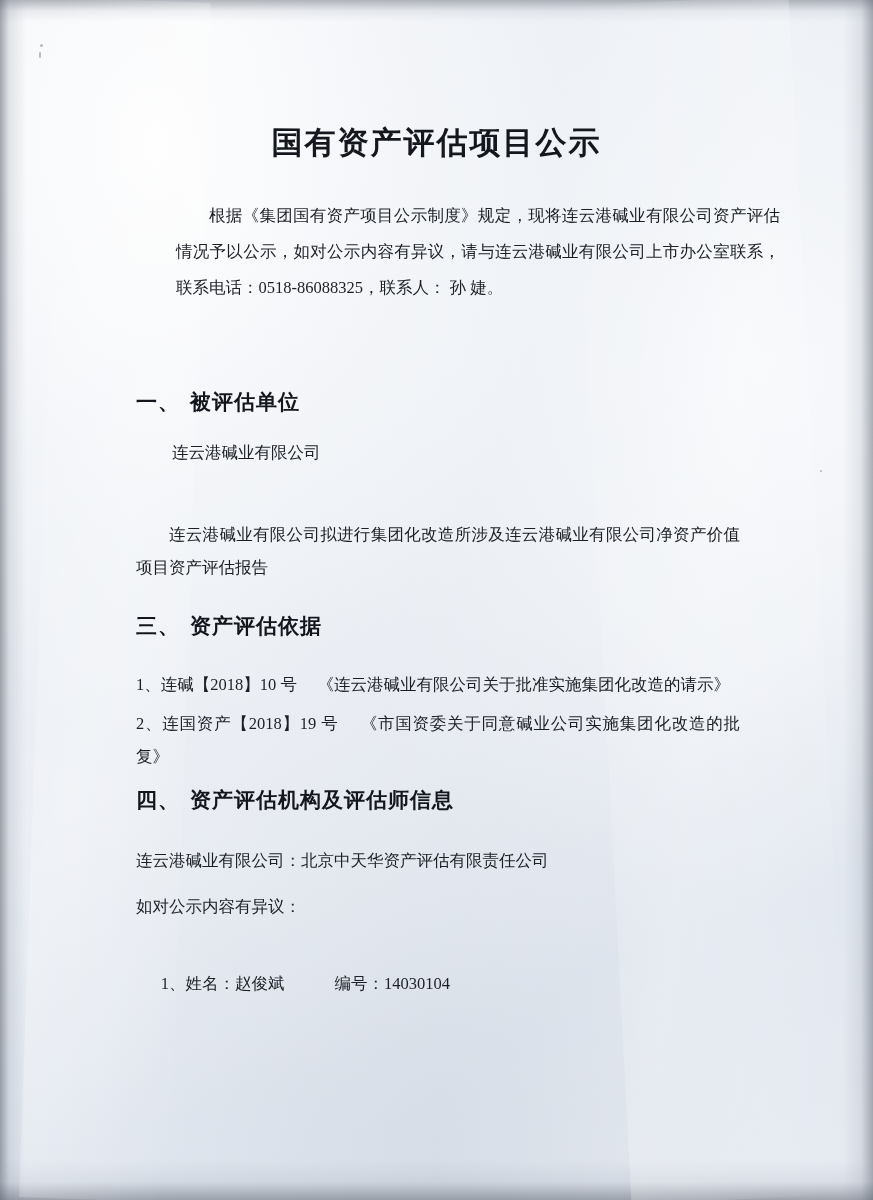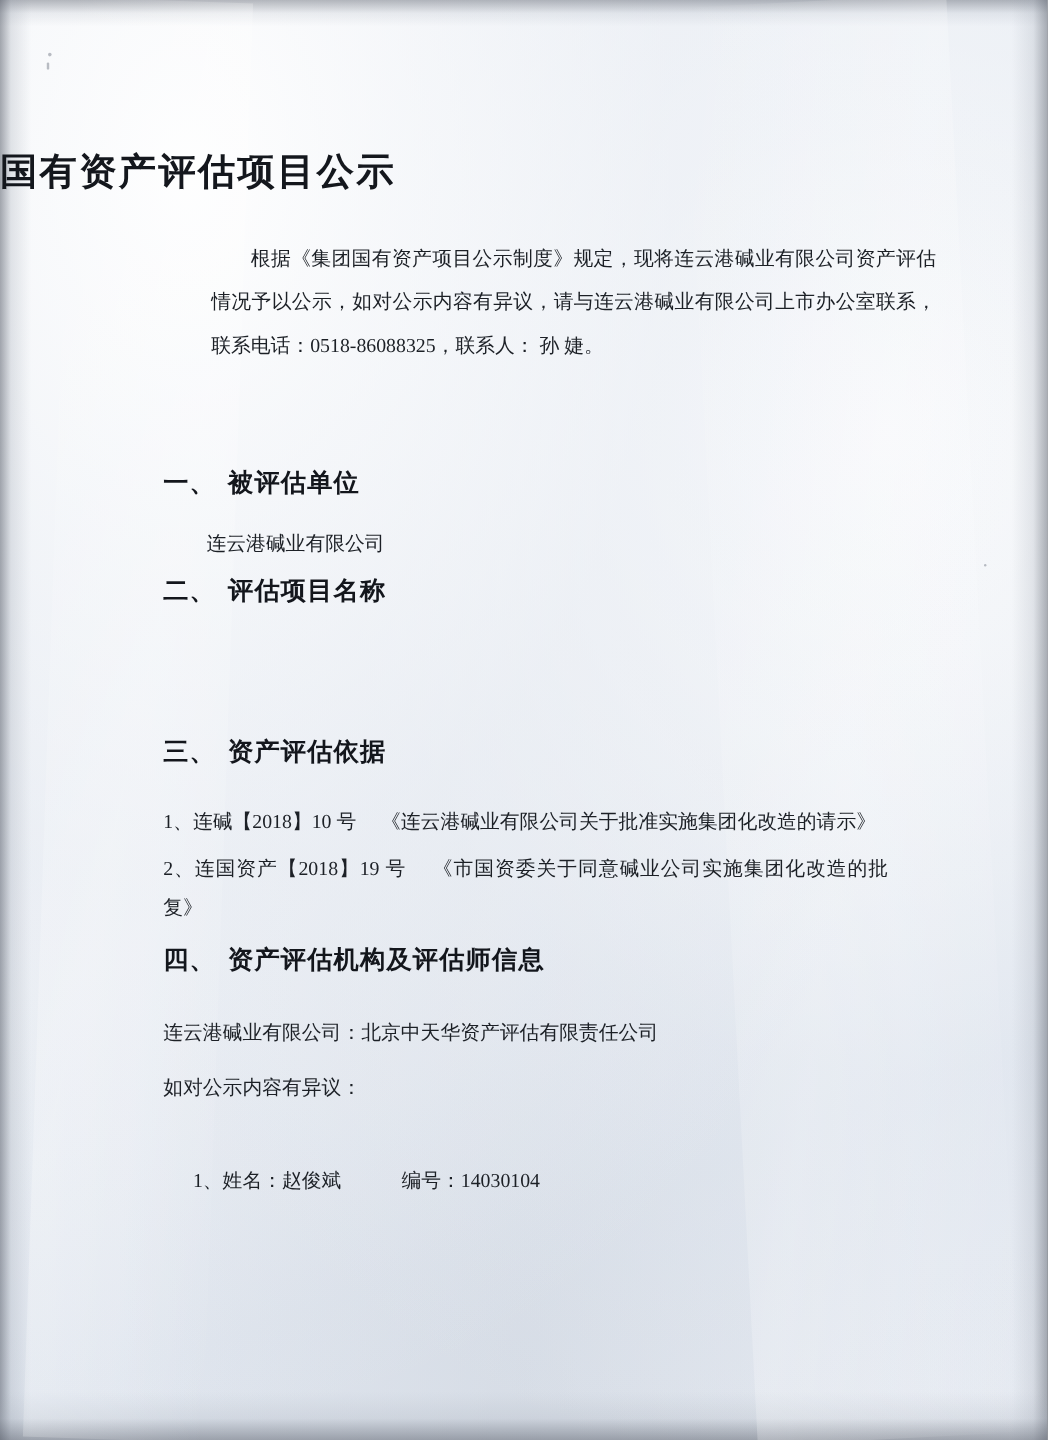--- a/index.html
+++ b/index.html
@@ -53,21 +53,21 @@
     width: 873px;
     height: 1200px;
     padding: 0;
   }
 
   .doc-title {
     position: absolute;
     top: 122px;
     left: 0;
     width: 873px;
-    text-align: left;
+    text-align: center;
     font-family: "DejaVu Serif", "Liberation Serif", serif;
     font-weight: bold;
     font-size: 31px;
     letter-spacing: 2px;
     color: #14171d;
   }
 
   .body-block {
     position: absolute;
     left: 136px;
@@ -133,23 +133,21 @@
     <div class="doc-title">国有资产评估项目公示</div>
 
     <div class="body-block indent" style="top:198px;margin-left:40px;">根据《集团国有资产项目公示制度》规定，现将连云港碱业有限公司资产评估情况予以公示，如对公示内容有异议，请与连云港碱业有限公司上市办公室联系，联系电话：0518-86088325，联系人： 孙 婕。</div>
 
 
     <div class="sec-head" style="top:388px;">
       <span class="num">一、</span><span>被评估单位</span>
     </div>
     <div class="sub-line ind" style="top:436px;">连云港碱业有限公司</div>
 
-    <div class="sec-head" style="top:478px;">
-      <span class="num">二、</span><span>评估项目名称</span>
-    </div>
+    <div class="body-block indent tight" style="top:518px; left:136px; width:604px;">连云港碱业有限公司拟进行集团化改造所涉及连云港碱业有限公司净资产价值项目资产评估报告</div>
 
     <div class="sec-head" style="top:612px;">
       <span class="num">三、</span><span>资产评估依据</span>
     </div>
     <div class="body-block tight" style="top:668px;">1、连碱【2018】10 号 　《连云港碱业有限公司关于批准实施集团化改造的请示》</div>
     <div class="body-block tight" style="top:707px;">2、连国资产【2018】19 号 　《市国资委关于同意碱业公司实施集团化改造的批复》</div>
 
     <div class="sec-head" style="top:786px;">
       <span class="num">四、</span><span>资产评估机构及评估师信息</span>
     </div>

